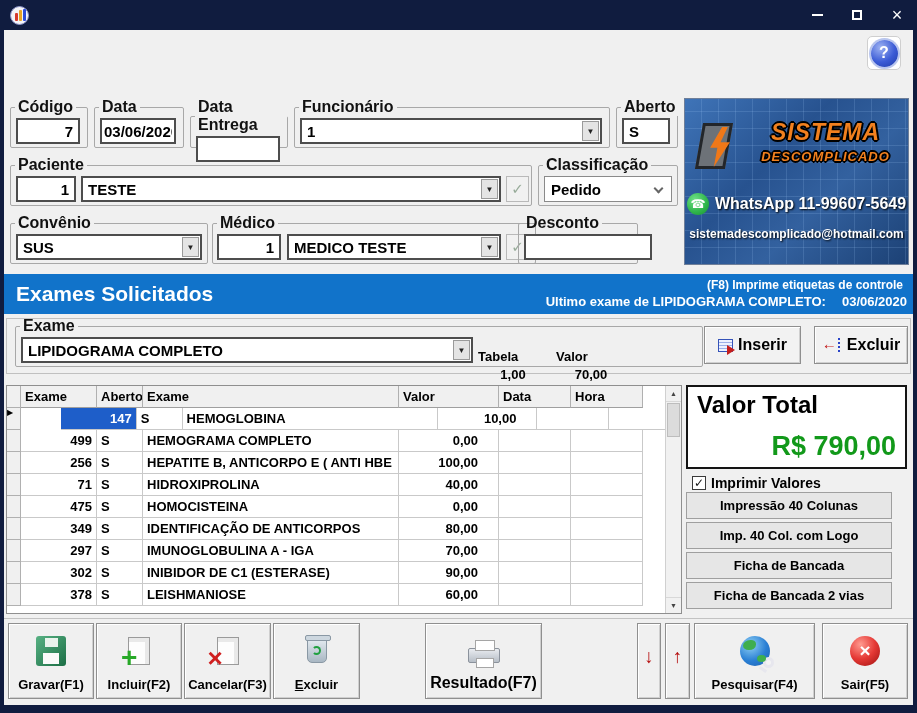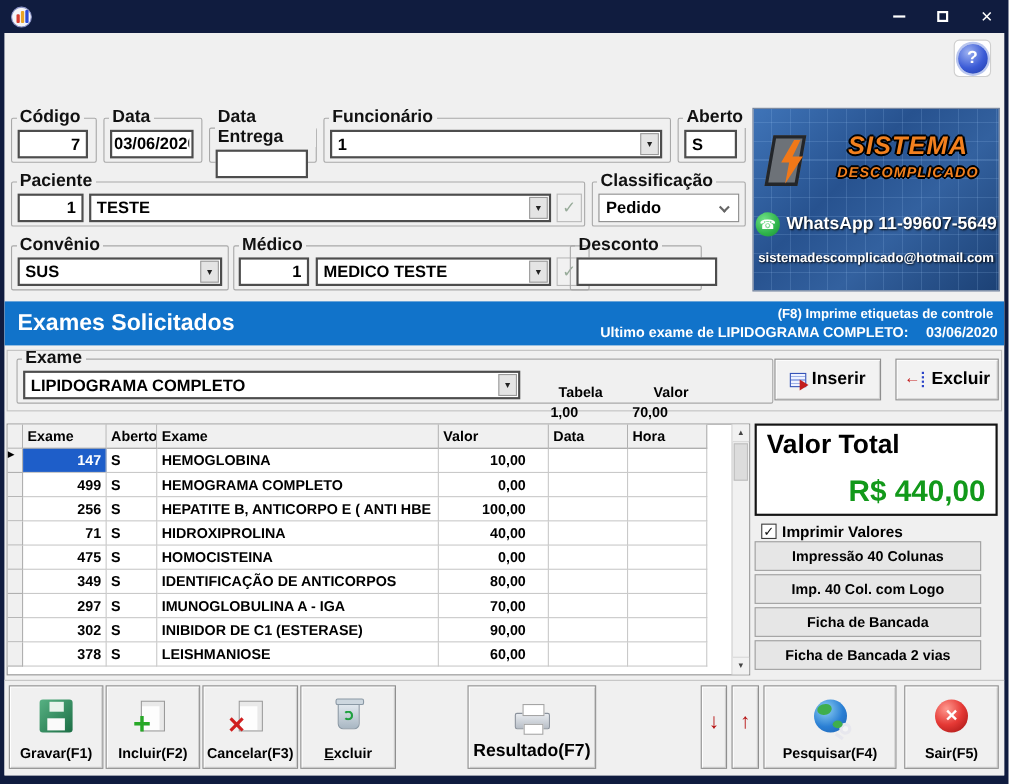--- a/index.html
+++ b/index.html
@@ -72,21 +72,21 @@
     font-size:12px;text-shadow:1px 1px 2px #000;}
   
   .section-bar{position:absolute;left:0;top:244px;width:909px;height:40px;background:#1173ca;color:#fff;}
   .section-bar .stitle{position:absolute;left:12px;top:8px;font-size:21px;font-weight:bold;}
   .section-bar .n1{position:absolute;right:10px;top:4px;font-size:12px;font-weight:bold;text-align:right;}
   .section-bar .n2{position:absolute;right:6px;top:20px;font-size:13px;font-weight:bold;text-align:right;}
   .section-bar .n2 .date{margin-left:16px;}
   
   .sel-panel{position:absolute;left:2px;top:288px;width:905px;height:56px;background:#f0f0f0;border:1px solid #c0c0c0;}
   .sel-panel fieldset{left:8px;top:-2px;width:688px;height:50px;}
-  .tv-label{position:absolute;top:14px;width:70px;text-align:right;font-weight:bold;font-size:13px;}
+  .tv-label{position:absolute;top:14px;width:70px;text-align:left;font-weight:bold;font-size:13px;}
   .tv-value{position:absolute;top:32px;width:70px;text-align:center;font-weight:bold;font-size:13px;}
   .mini-btn{position:absolute;top:7px;height:38px;background:#f2f2f2;border:1px solid #8f8f8f;
     box-shadow:inset 1px 1px 0 #fff,inset -1px -1px 0 #cfcfcf;display:flex;align-items:center;justify-content:center;
     gap:5px;font-size:16px;font-weight:bold;color:#000;}
   .ic-ins{width:15px;height:13px;border:1px solid #3553b8;position:relative;
     background:repeating-linear-gradient(#eef2ff 0 2px,#9db0e8 2px 3px);}
   .ic-ins:after{content:"";position:absolute;right:-3px;bottom:-4px;width:0;height:0;
     border-top:5px solid transparent;border-bottom:5px solid transparent;border-left:8px solid #c31d1d;}
   .ic-exc{position:relative;width:20px;height:14px;}
   .ic-exc .arr{position:absolute;left:0;top:-3px;color:#c31d1d;font-size:15px;font-weight:bold;}
@@ -99,21 +99,21 @@
   .hcell{background:#f0f0f0;border-right:1px solid #b0b0b0;border-bottom:1px solid #9f9f9f;}
   .ind{width:14px;padding:0;justify-content:center;background:#f0f0f0;border-right:1px solid #b0b0b0;
     border-bottom:1px solid #b0b0b0;font-size:8px;color:#000;}
   .c-code{width:76px;justify-content:flex-end;}
   .c-ab{width:46px;}
   .c-name{width:256px;}
   .c-val{width:100px;justify-content:flex-end;padding-right:20px;}
   .c-data{width:72px;}
   .c-hora{width:72px;}
   .hcell.c-code,.hcell.c-val{justify-content:flex-start;padding-left:4px;}
-  .grow.selected .c-code{background:#1e5ec9;color:#fff;}
+  .grow.selected .c-code{background:#1e5ec9;color:#fff;margin-left:40px;}
   .vsb{position:absolute;top:0;right:0;bottom:0;width:16px;background:#f1f1f1;border-left:1px solid #d0d0d0;}
   .sb-btn{position:absolute;left:0;width:15px;height:16px;display:flex;align-items:center;justify-content:center;
     font-size:7px;color:#444;background:#f1f1f1;}
   .sb-up{top:0;border-bottom:1px solid #d8d8d8;}
   .sb-down{bottom:0;border-top:1px solid #d8d8d8;}
   .sb-thumb{position:absolute;left:1px;top:17px;width:13px;height:34px;background:#dcdcdc;border:1px solid #bdbdbd;}
   
   .total-box{position:absolute;left:682px;top:355px;width:221px;height:84px;background:#fff;border:2px solid #141414;}
   .total-box .tlabel{position:absolute;left:9px;top:4px;font-size:24px;font-weight:bold;color:#000;}
   .total-box .tvalue{position:absolute;right:9px;bottom:5px;font-size:27px;font-weight:bold;color:#12991a;}
@@ -400,21 +400,21 @@
         </div>
       <div class="vsb">
         <div class="sb-btn sb-up">▲</div>
         <div class="sb-thumb"></div>
         <div class="sb-btn sb-down">▼</div>
       </div>
     </div>
 
     <div class="total-box">
       <div class="tlabel">Valor Total</div>
-      <div class="tvalue">R$ 440,00</div>
+      <div class="tvalue">R$ 790,00</div>
     </div>
     <div class="chk-row">
       <div class="chk">
           <span>✓</span>
         </div>
       <div class="chk-label">Imprimir Valores</div>
     </div>
     <div class="print-btns">
         <div class="pbtn" style="top: 462px;">Impressão 40 Colunas</div>
         <div class="pbtn" style="top: 492px;">Imp. 40 Col. com Logo</div>

